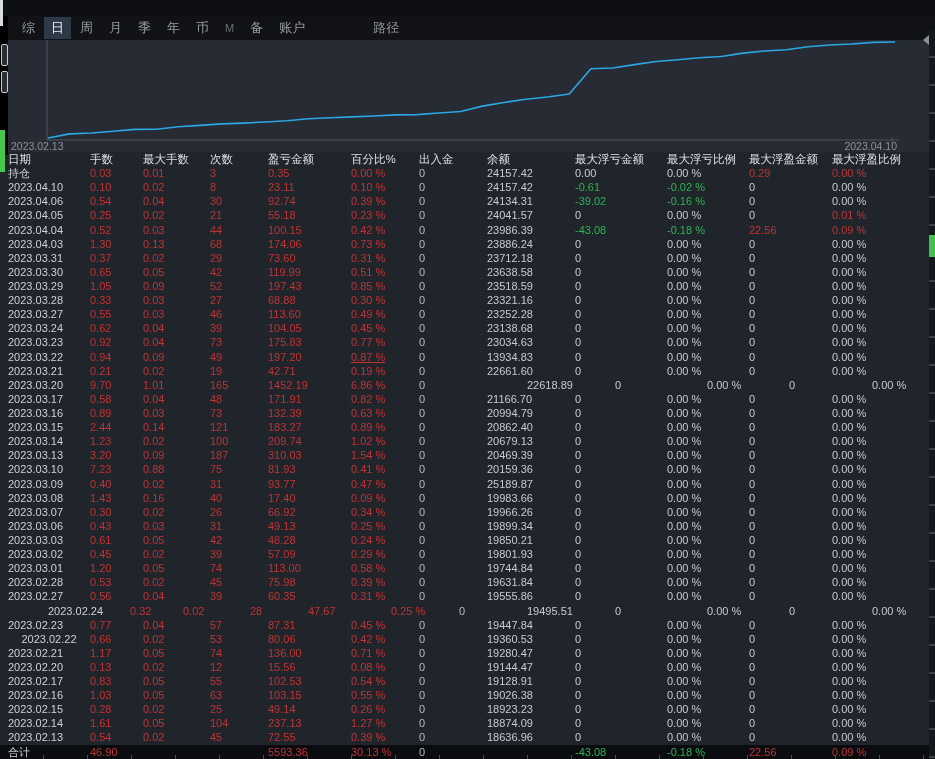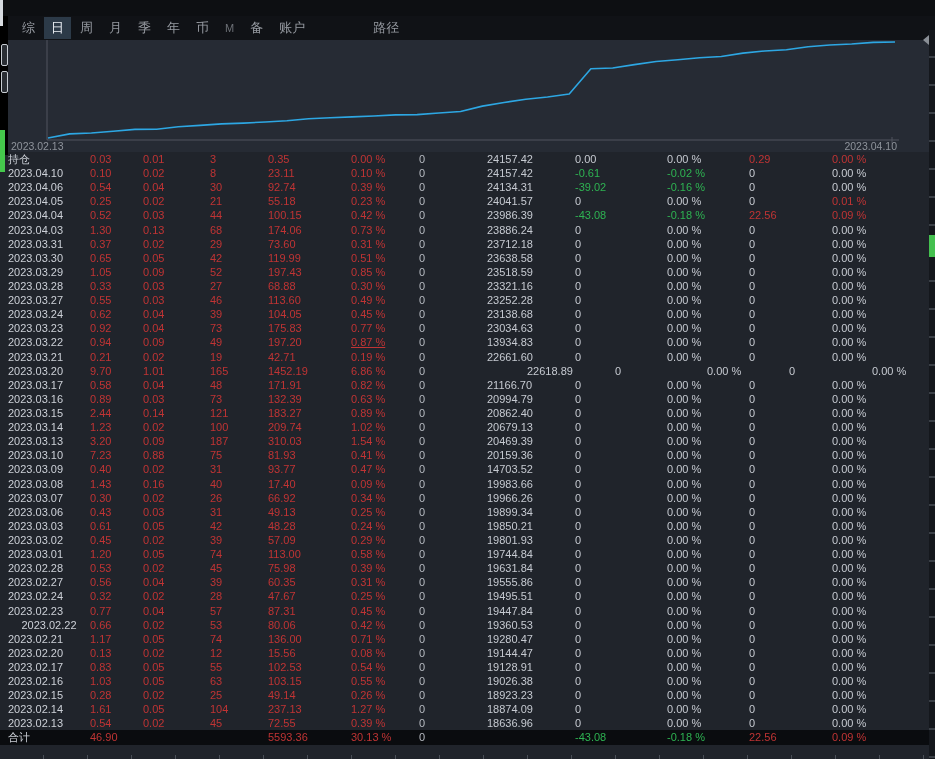--- a/index.html
+++ b/index.html
@@ -87,20 +87,34 @@
       <line x1="39" y1="0" x2="39" y2="100" stroke="#50555e" stroke-width="1"></line>
       <line x1="39" y1="100" x2="891" y2="100" stroke="#50555e" stroke-width="1"></line>
       <line x1="884" y1="97" x2="884" y2="104" stroke="#50555e" stroke-width="1"></line>
       <polyline id="equity-line" fill="none" stroke="#2da7e3" stroke-width="1.6" stroke-linejoin="round" points="40.0,98.0 61.7,93.9 83.4,93.0 105.2,91.2 126.9,89.4 148.6,89.2 170.3,86.8 192.0,85.4 213.7,83.9 235.5,83.1 257.2,82.0 278.9,80.7 300.6,78.7 322.3,77.7 344.1,76.9 365.8,76.0 387.5,74.9 409.2,74.6 430.9,73.0 452.6,71.5 474.4,66.1 496.1,62.5 517.8,59.3 539.5,57.0 561.2,54.0 582.9,28.8 604.7,28.0 626.4,24.6 648.1,21.5 669.8,19.7 691.5,17.7 713.3,16.5 735.0,13.1 756.7,11.0 778.4,9.7 800.1,6.7 821.8,5.0 843.6,4.0 865.3,2.4 887.0,2.0"></polyline>
     </svg>
     <span class="axis-date left">2023.02.13</span>
     <span class="axis-date right">2023.04.10</span>
   </div>
 
   <div class="table">
+    <div class="trow thead" id="thead">
+        <span style="width: 82px;">日期</span>
+        <span style="width: 53px;">手数</span>
+        <span style="width: 67px;">最大手数</span>
+        <span style="width: 58px;">次数</span>
+        <span style="width: 83px;">盈亏金额</span>
+        <span style="width: 68px;">百分比%</span>
+        <span style="width: 68px;">出入金</span>
+        <span style="width: 88px;">余额</span>
+        <span style="width: 92px;">最大浮亏金额</span>
+        <span style="width: 82px;">最大浮亏比例</span>
+        <span style="width: 83px;">最大浮盈金额</span>
+        <span style="width: 97px;">最大浮盈比例</span>
+      </div>
     <div id="tbody">
         <div class="trow">
           <span class="c-date" style="width: 82px;">持仓</span>
           <span class="c-red" style="width: 53px;">0.03</span>
           <span class="c-red" style="width: 67px;">0.01</span>
           <span class="c-red" style="width: 58px;">3</span>
           <span class="c-red" style="width: 83px;">0.35</span>
           <span class="c-red" style="width: 68px;">0.00 %</span>
           <span class="c-zero" style="width: 68px;">0</span>
           <span class="c-bal" style="width: 88px;">24157.42</span>
@@ -404,21 +418,21 @@
           <span class="c-white" style="width: 97px;">0.00 %</span>
         </div>
         <div class="trow">
           <span class="c-date" style="width: 82px;">2023.03.09</span>
           <span class="c-red" style="width: 53px;">0.40</span>
           <span class="c-red" style="width: 67px;">0.02</span>
           <span class="c-red" style="width: 58px;">31</span>
           <span class="c-red" style="width: 83px;">93.77</span>
           <span class="c-red" style="width: 68px;">0.47 %</span>
           <span class="c-zero" style="width: 68px;">0</span>
-          <span class="c-bal" style="width: 88px;">14703.52</span>
+          <span class="c-bal" style="width: 88px;">25189.87</span>
           <span class="c-white" style="width: 92px;">0</span>
           <span class="c-white" style="width: 82px;">0.00 %</span>
           <span class="c-white" style="width: 83px;">0</span>
           <span class="c-white" style="width: 97px;">0.00 %</span>
         </div>
         <div class="trow">
           <span class="c-date" style="width: 82px;">2023.03.08</span>
           <span class="c-red" style="width: 53px;">1.43</span>
           <span class="c-red" style="width: 67px;">0.16</span>
           <span class="c-red" style="width: 58px;">40</span>
@@ -523,21 +537,21 @@
           <span class="c-red" style="width: 83px;">60.35</span>
           <span class="c-red" style="width: 68px;">0.31 %</span>
           <span class="c-zero" style="width: 68px;">0</span>
           <span class="c-bal" style="width: 88px;">19555.86</span>
           <span class="c-white" style="width: 92px;">0</span>
           <span class="c-white" style="width: 82px;">0.00 %</span>
           <span class="c-white" style="width: 83px;">0</span>
           <span class="c-white" style="width: 97px;">0.00 %</span>
         </div>
         <div class="trow">
-          <span class="c-date" style="width: 82px;">2023.02.24</span>
+          <span class="c-date" style="width: 82px; margin-left: 40px;">2023.02.24</span>
           <span class="c-red" style="width: 53px;">0.32</span>
           <span class="c-red" style="width: 67px;">0.02</span>
           <span class="c-red" style="width: 58px;">28</span>
           <span class="c-red" style="width: 83px;">47.67</span>
           <span class="c-red" style="width: 68px;">0.25 %</span>
           <span class="c-zero" style="width: 68px;">0</span>
           <span class="c-bal" style="width: 88px;">19495.51</span>
           <span class="c-white" style="width: 92px;">0</span>
           <span class="c-white" style="width: 82px;">0.00 %</span>
           <span class="c-white" style="width: 83px;">0</span>

